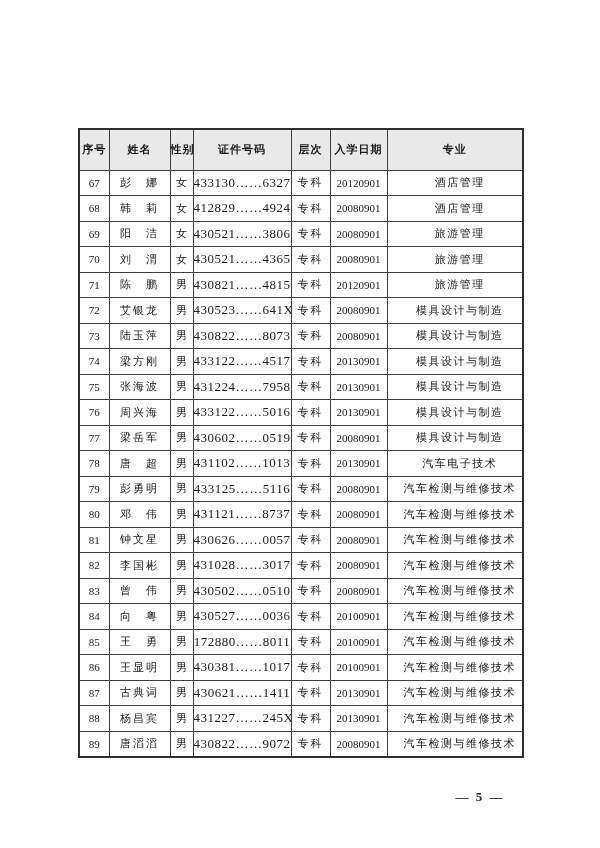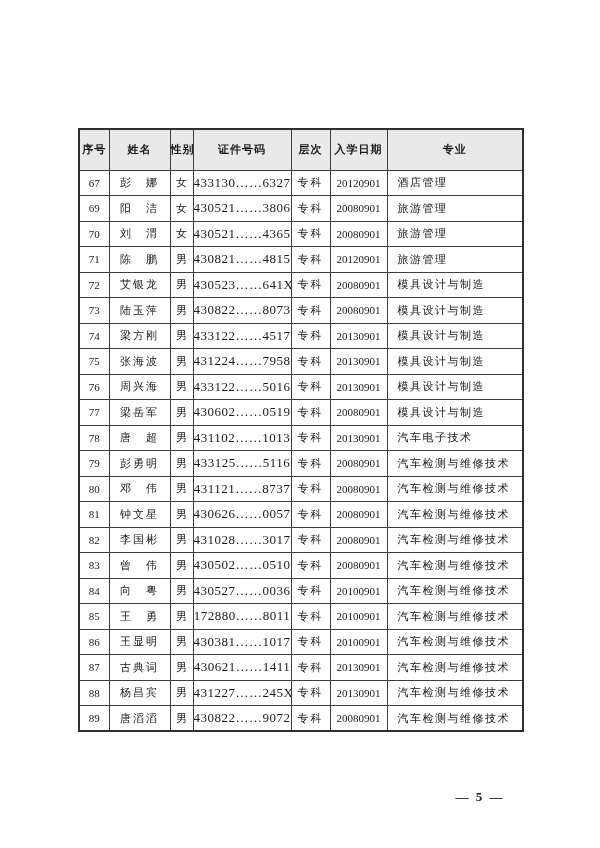--- a/index.html
+++ b/index.html
@@ -41,21 +41,21 @@
   }
   .roster-table thead th:first-child { border-left: 2px solid #2e2e2e; }
   .roster-table thead th:last-child { border-right: 2px solid #2e2e2e; }
   .roster-table tbody tr { height: 25.5px; }
   .roster-table tbody td { background: #ffffff; }
   .roster-table tbody td.c-name { letter-spacing: 2px; }
   .roster-table tbody td.c-id { font-size: 13px; letter-spacing: 0.5px; }
   .roster-table tbody td.c-level { letter-spacing: 2px; }
   .roster-table tbody td.c-date { font-size: 11px; }
   .roster-table tbody td.c-major {
-    text-align: left;
+    text-align: center;
     padding-left: 10px;
     letter-spacing: 1.5px;
   }
   .roster-table tbody td.c-first { border-left: 2px solid #2e2e2e; }
   .roster-table tbody td.c-last { border-right: 2px solid #2e2e2e; }
   .roster-table tbody tr:last-child td { border-bottom: 2px solid #2e2e2e; }
   .page-footer {
     position: absolute;
     top: 789px;
     left: 430px;
@@ -97,20 +97,29 @@
         <tr>
           <td class="c-seq c-first">67</td>
           <td class="c-name">彭　娜</td>
           <td class="c-gender">女</td>
           <td class="c-id">433130……6327</td>
           <td class="c-level">专科</td>
           <td class="c-date">20120901</td>
           <td class="c-major c-last">酒店管理</td>
         </tr>
         <tr>
+          <td class="c-seq c-first">68</td>
+          <td class="c-name">韩　莉</td>
+          <td class="c-gender">女</td>
+          <td class="c-id">412829……4924</td>
+          <td class="c-level">专科</td>
+          <td class="c-date">20080901</td>
+          <td class="c-major c-last">酒店管理</td>
+        </tr>
+        <tr>
           <td class="c-seq c-first">69</td>
           <td class="c-name">阳　洁</td>
           <td class="c-gender">女</td>
           <td class="c-id">430521……3806</td>
           <td class="c-level">专科</td>
           <td class="c-date">20080901</td>
           <td class="c-major c-last">旅游管理</td>
         </tr>
         <tr>
           <td class="c-seq c-first">70</td>

